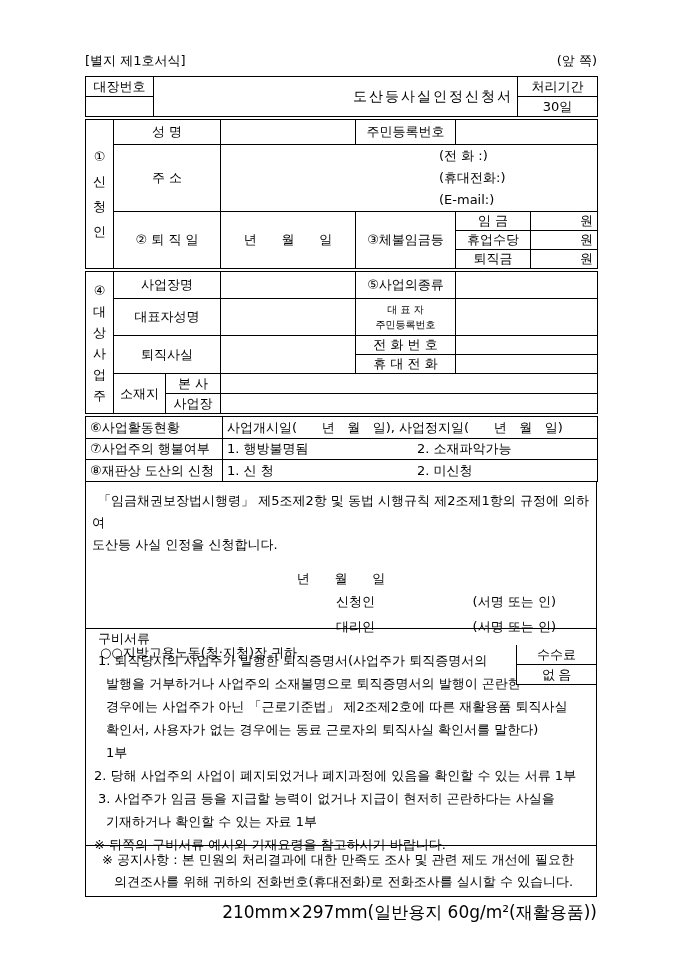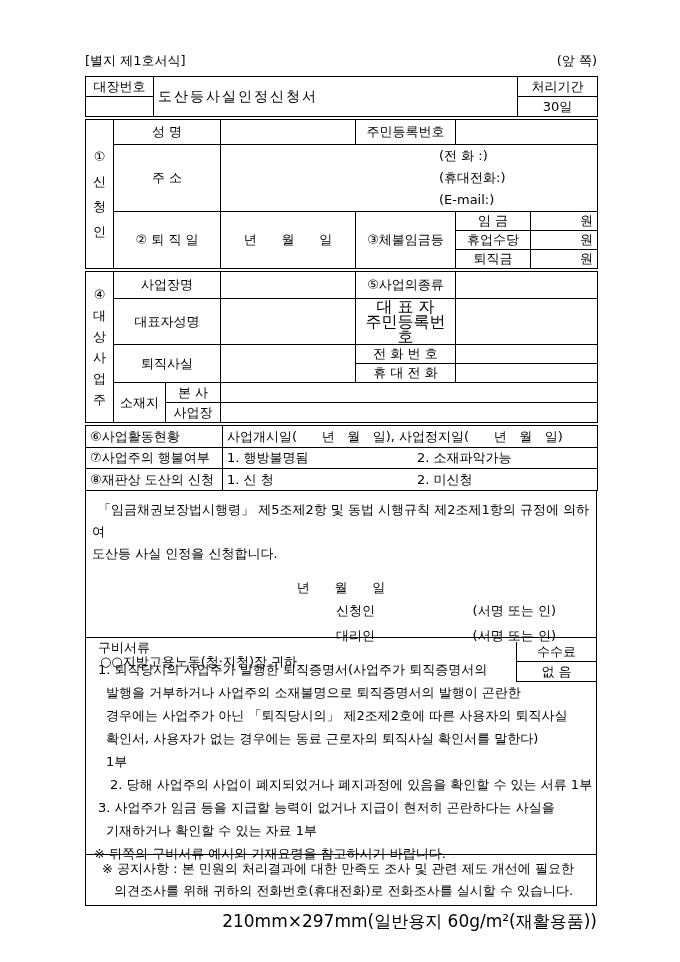--- a/index.html
+++ b/index.html
@@ -11,45 +11,45 @@
 
   table { border-collapse:collapse; table-layout:fixed; width:512px; }
   td { border:1px solid #000; padding:0 4px; overflow:hidden; vertical-align:middle; }
   .gap { margin-top:2px; }
   .fuse { margin-top:-1px; }
 
   .c { text-align:center; }
   .r { text-align:right; }
   .pre { white-space:pre; }
 
-  .title-cell { text-align:left; font-size:14px; letter-spacing:2px; }
+  .title-cell { text-align:right; font-size:14px; letter-spacing:2px; }
   .side { text-align:center; white-space:pre-line; line-height:25px; padding:0 2px; }
   .side6 { line-height:21px; }
-  .two-line { white-space:pre-line; line-height:15px; text-align:center; font-size:16px; }
+  .two-line { white-space:pre-line; line-height:15px; text-align:center; font-size:10px; }
 
   .addr-cell { vertical-align:middle; }
   .pline { display:flex; width:150px; margin-left:auto; margin-right:4px; line-height:22px; }
 
   .opt-row { display:flex; }
   .opt-row .o1 { width:190px; }
 
   .box { width:512px; border:1px solid #000; position:relative; }
   .decl-box { height:148px; }
   .decl-text { padding:8px 6px 0 6px; text-indent:6px; white-space:pre-line; line-height:22px; }
   .date-line { text-align:center; margin-top:14px; white-space:pre; }
   .sign-row { display:flex; justify-content:space-between; margin:3px 40px 0 250px; line-height:22px; }
   .recipient { margin:6px 0 0 14px; }
 
   .docs-box { height:218px; line-height:23px; }
-  .fee-box { position:absolute; top:4px; right:0; width:80px; }
+  .fee-box { position:absolute; top:16px; right:0; width:80px;font-family:Liberation Serif, serif; }
   .fee-cell { border-left:1px solid #000; border-bottom:1px solid #000; height:20px; line-height:19px; text-align:center; background:#fff; }
   .docs-header { margin-left:12px; line-height:20px; }
   .doc-first { margin-left:12px; margin-right:92px; }
   .doc-rest { margin-left:20px; white-space:pre-line; }
-  .doc-item { margin-left:24px; white-space:pre-line; }
+  .doc-item { margin-left:8px; white-space:pre-line; }
   .doc-item3 { margin-left:12px; padding-left:8px; text-indent:-8px; white-space:pre-line; }
   .doc-note { margin-left:8px; }
 
   .notice-box { padding:3px 8px 3px 8px; line-height:22px; }
   .notice-text { padding-left:20px; text-indent:-12px; white-space:pre-line; }
 
   .footer-note { width:512px; text-align:right; margin-top:4px; font-size:17px; }
 </style>
 </head>
 <body>
@@ -233,21 +233,21 @@
   </div>
 
   <div class="box docs-box fuse">
     <div class="fee-box">
       <div class="fee-cell">수수료</div>
       <div class="fee-cell">없 음</div>
     </div>
     <div class="docs-header">구비서류</div>
     <div class="doc-first">1. 퇴직당시의 사업주가 발행한 퇴직증명서(사업주가 퇴직증명서의</div>
     <div class="doc-rest">발행을 거부하거나 사업주의 소재불명으로 퇴직증명서의 발행이 곤란한
-경우에는 사업주가 아닌 「퇴직당시의」 제2조제2호에 따른 사용자의 퇴직사실
+경우에는 사업주가 아닌 「근로기준법」 제2조제2호에 따른 재활용품 퇴직사실
 확인서, 사용자가 없는 경우에는 동료 근로자의 퇴직사실 확인서를 말한다)
 1부</div>
     <div class="doc-item">2. 당해 사업주의 사업이 폐지되었거나 폐지과정에 있음을 확인할 수 있는 서류 1부</div>
     <div class="doc-item3">3. 사업주가 임금 등을 지급할 능력이 없거나 지급이 현저히 곤란하다는 사실을
 기재하거나 확인할 수 있는 자료 1부</div>
     <div class="doc-note">※ 뒤쪽의 구비서류 예시와 기재요령을 참고하시기 바랍니다.</div>
   </div>
 
   <div class="box notice-box fuse">
     <div class="notice-text">※ 공지사항 : 본 민원의 처리결과에 대한 만족도 조사 및 관련 제도 개선에 필요한

